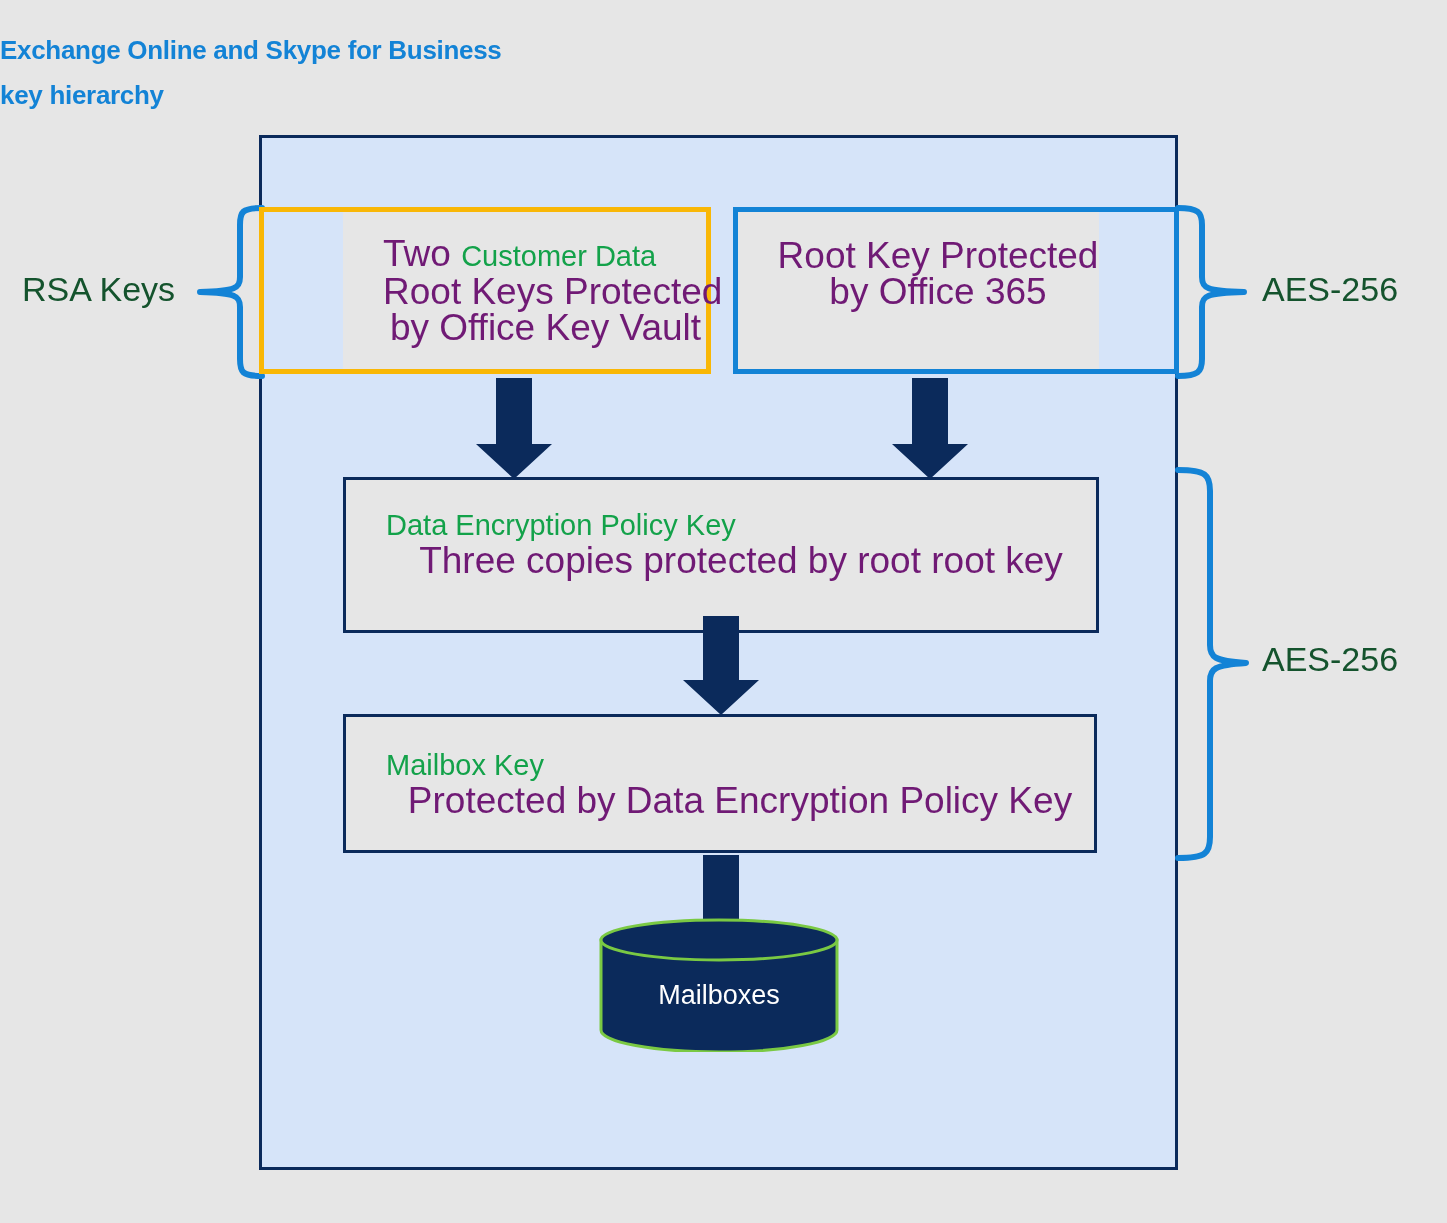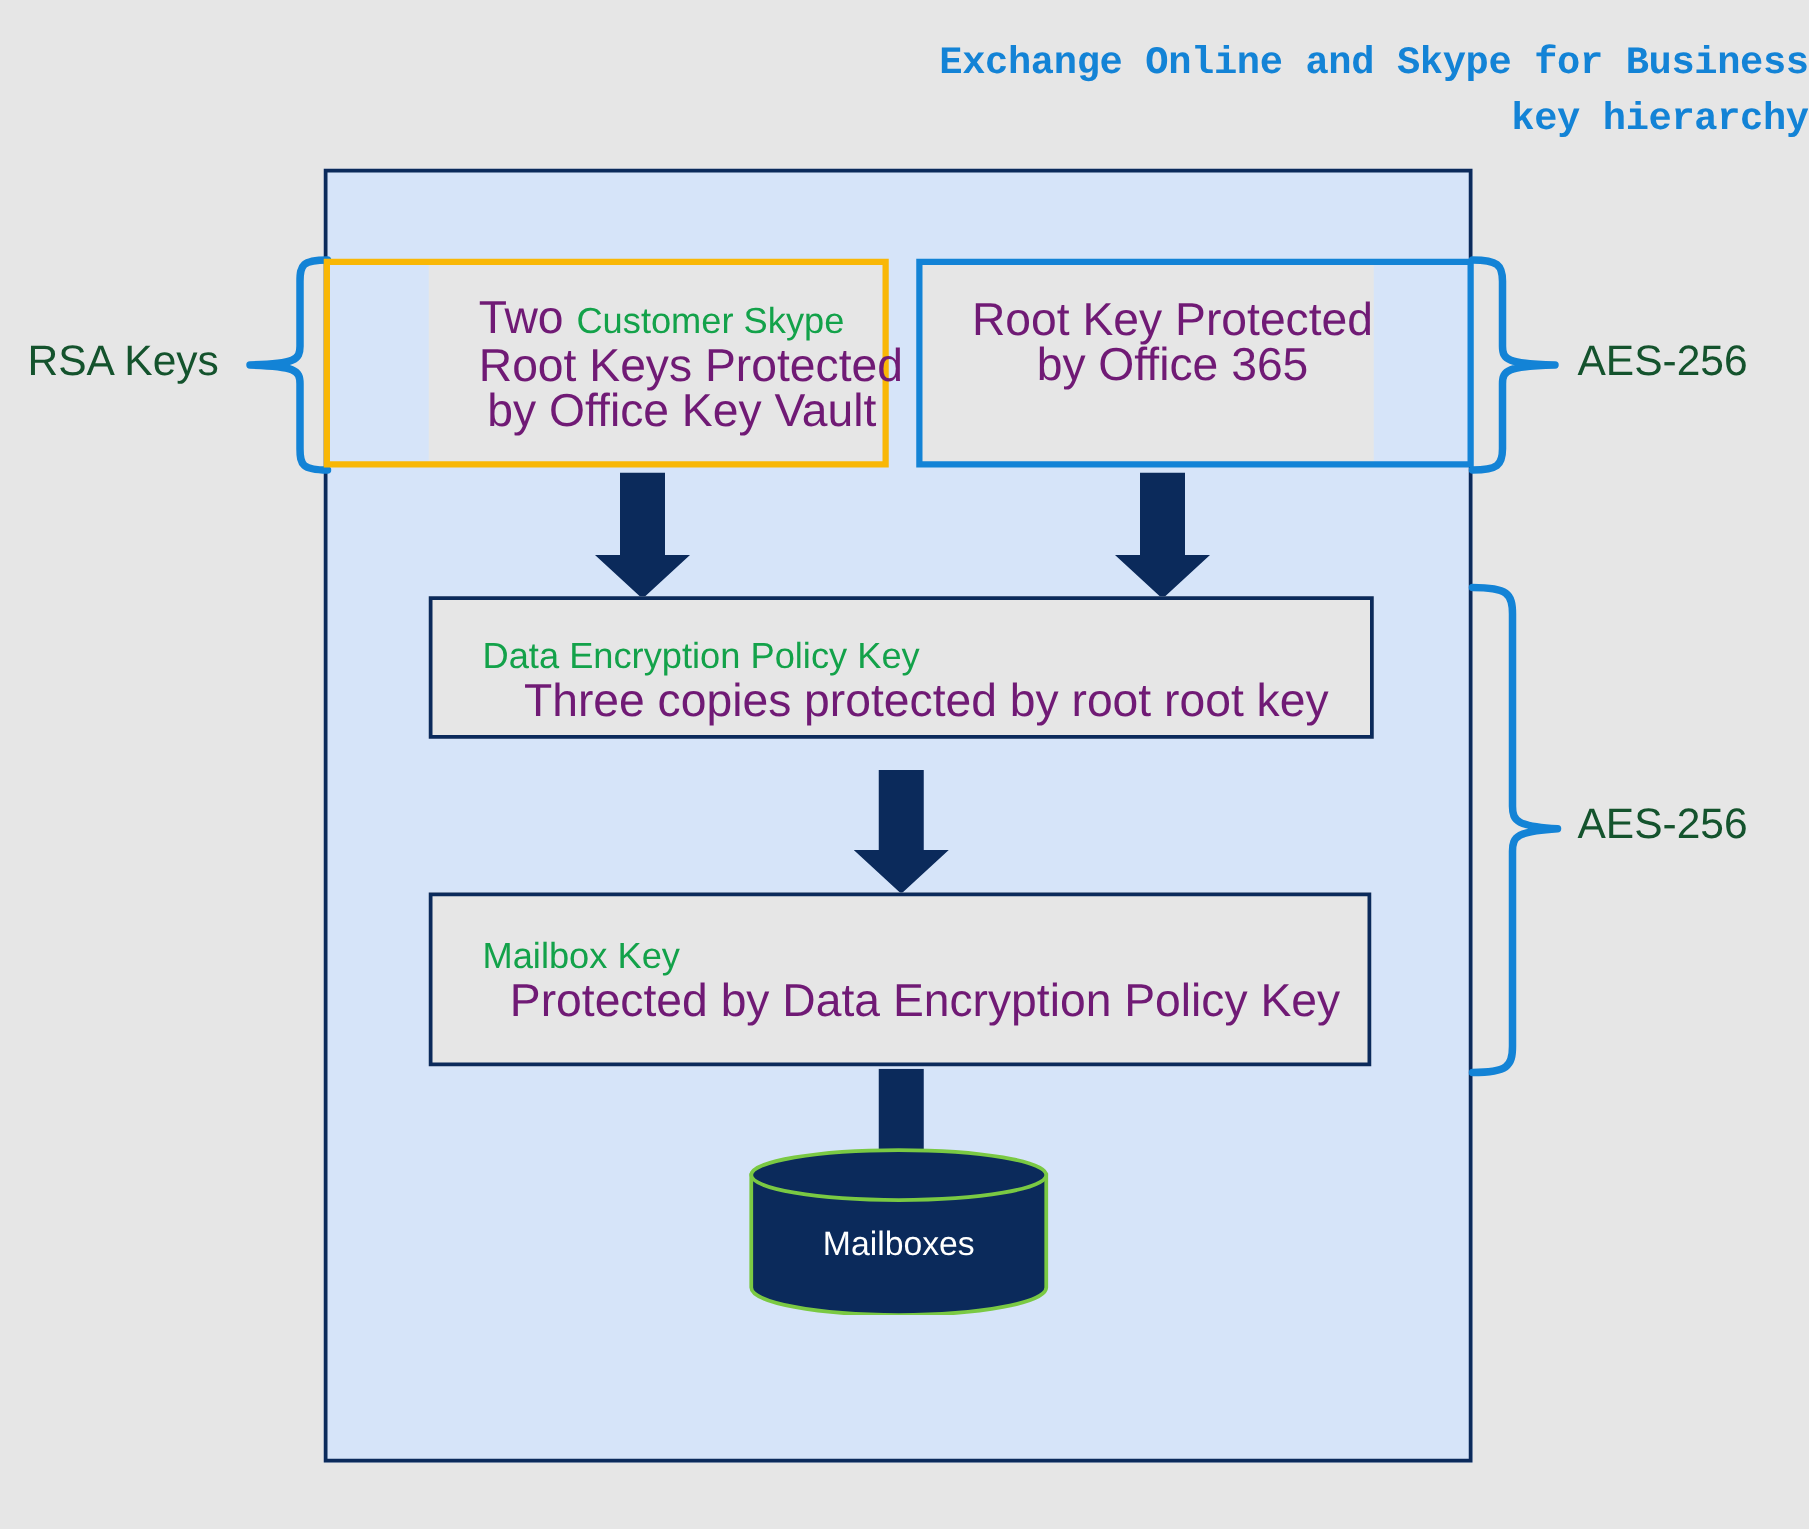--- a/index.html
+++ b/index.html
@@ -15,27 +15,26 @@
     font-family: "Liberation Sans", sans-serif;
     overflow: hidden;
   }
 
   
   #title {
     position: absolute;
     left: 0;
     top: 28px;
     width: 1447px;
-    text-align: right;
+    text-align: left;
     color: #1383d6;
     font-weight: bold;
-    font-size: 31px;
+    font-size: 26px;
     line-height: 45px;
     letter-spacing: -0.3px;
-    font-family: Liberation Mono, monospace;
   }
   #title .t-line { display: block; }
 
   
   #container {
     position: absolute;
     left: 259px;
     top: 135px;
     width: 919px;
     height: 1035px;
@@ -115,21 +114,21 @@
     padding: 28px 0 0 41px;
     box-sizing: border-box;
   }
 
   
   #box-depk {
     position: absolute;
     left: 343px;
     top: 477px;
     width: 756px;
-    height: 114px;
+    height: 156px;
     border: 3px solid #0b2a5b;
     box-sizing: border-box;
     background: #e6e6e6;
     padding: 27px 0 0 40px;
   }
 
   
   #box-mbk {
     position: absolute;
     left: 343px;
@@ -202,21 +201,21 @@
 
   <svg class="brace" style="left:1172px; top:465px; width:78px; height:398px;" viewBox="0 0 78 398">
     <path d="M 6 5 C 34 5, 38 10, 38 26 L 38 180 C 38 192, 42 196, 74 198 C 42 200, 38 204, 38 216 L 38 372 C 38 388, 34 393, 6 393" fill="none" stroke="#1383d6" stroke-width="6" stroke-linecap="round" stroke-linejoin="round"></path>
   </svg>
   <div class="side-label" id="label-aes2">AES-256</div>
 
   <div id="box-customer-fill"></div>
   <div id="box-customer-outline"></div>
   <div id="box-customer-text">
     <div>
-      <span class="kb-line inline">Two </span><span class="kb-title inline">Customer Skype</span>
+      <span class="kb-line inline">Two </span><span class="kb-title inline">Customer Data</span>
     </div>
     <div class="kb-line">Root Keys Protected</div>
     <div class="kb-line">by Office Key Vault</div>
   </div>
 
   <div id="box-availability-fill"></div>
   <div id="box-availability-outline"></div>
   <div id="box-availability-text">
     <div class="kb-line">Root Key Protected</div>
     <div class="kb-line">by Office 365</div>

